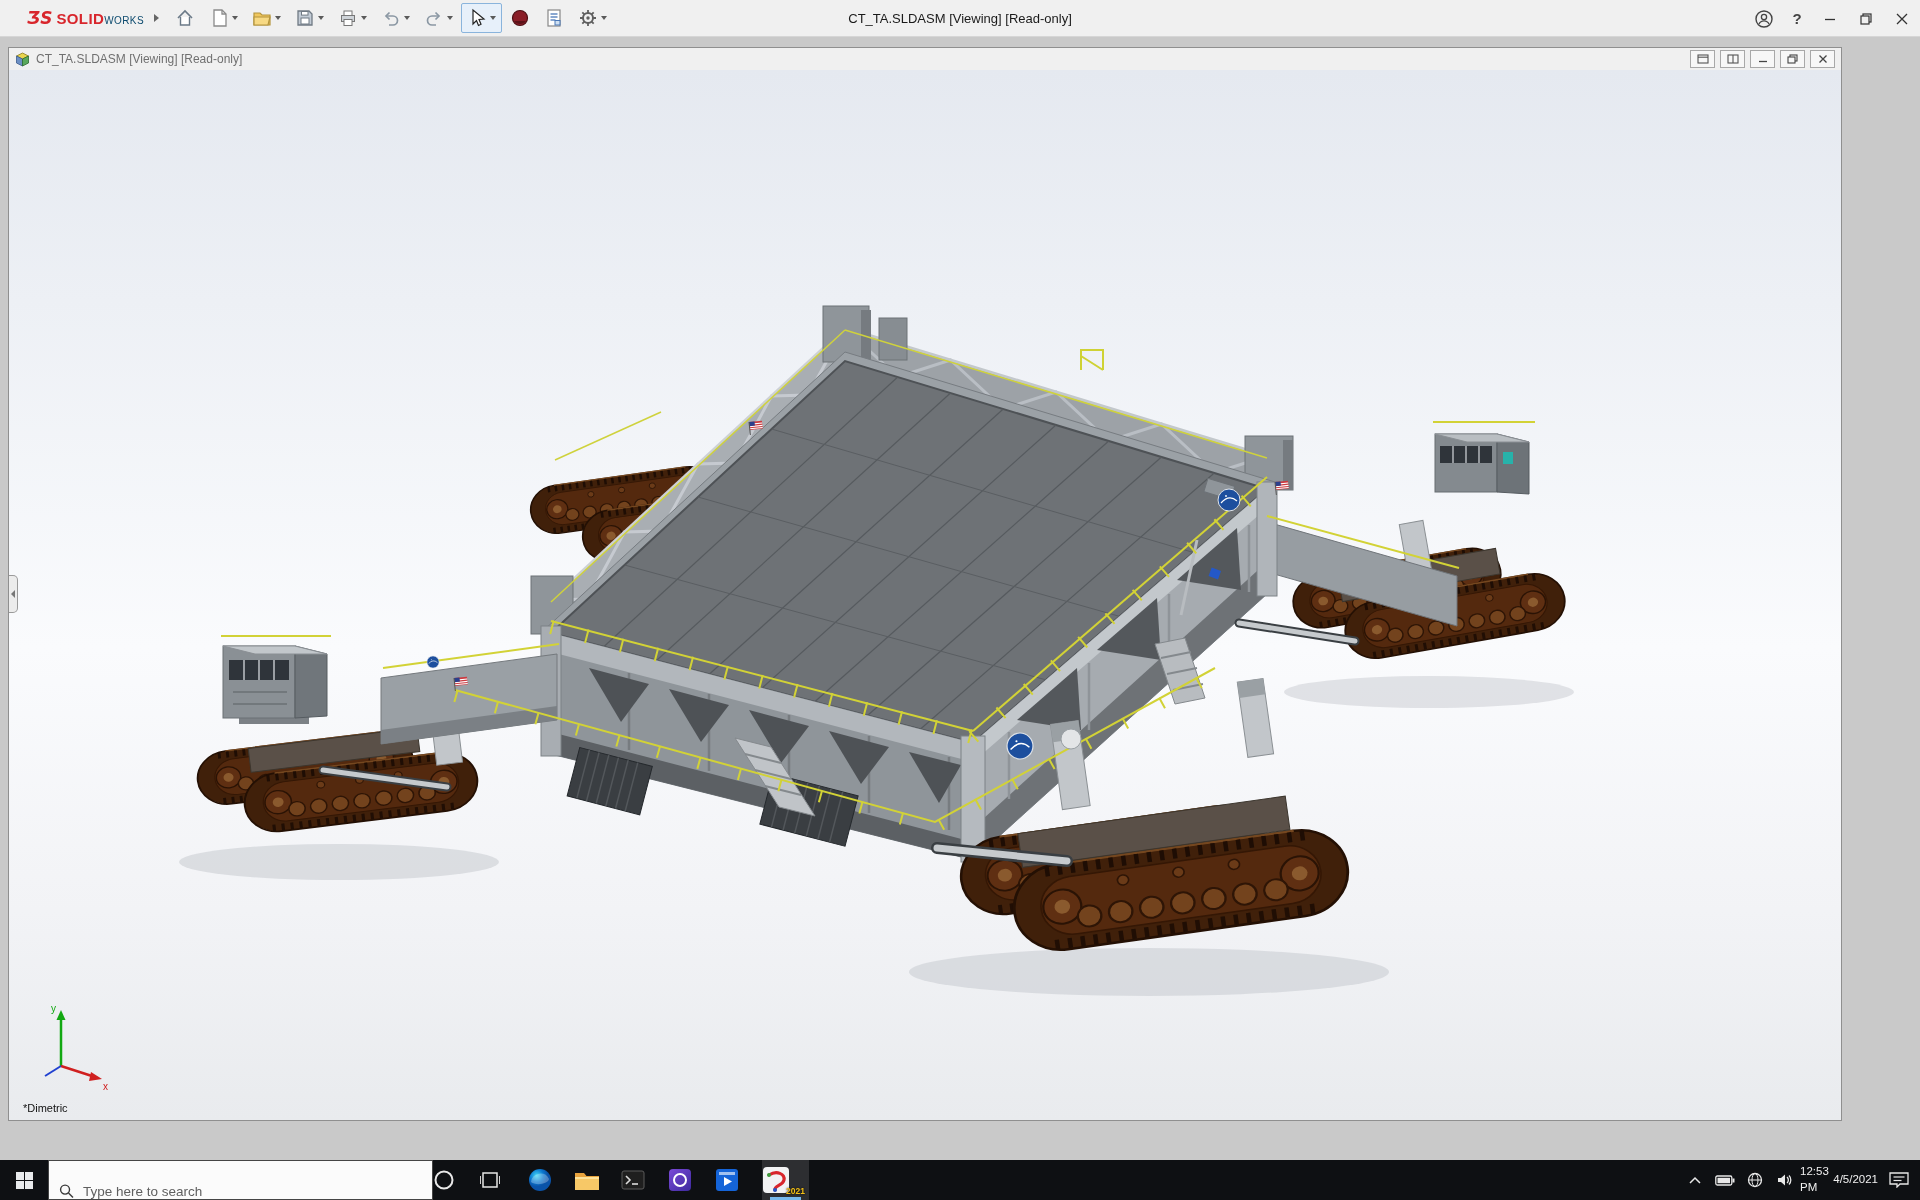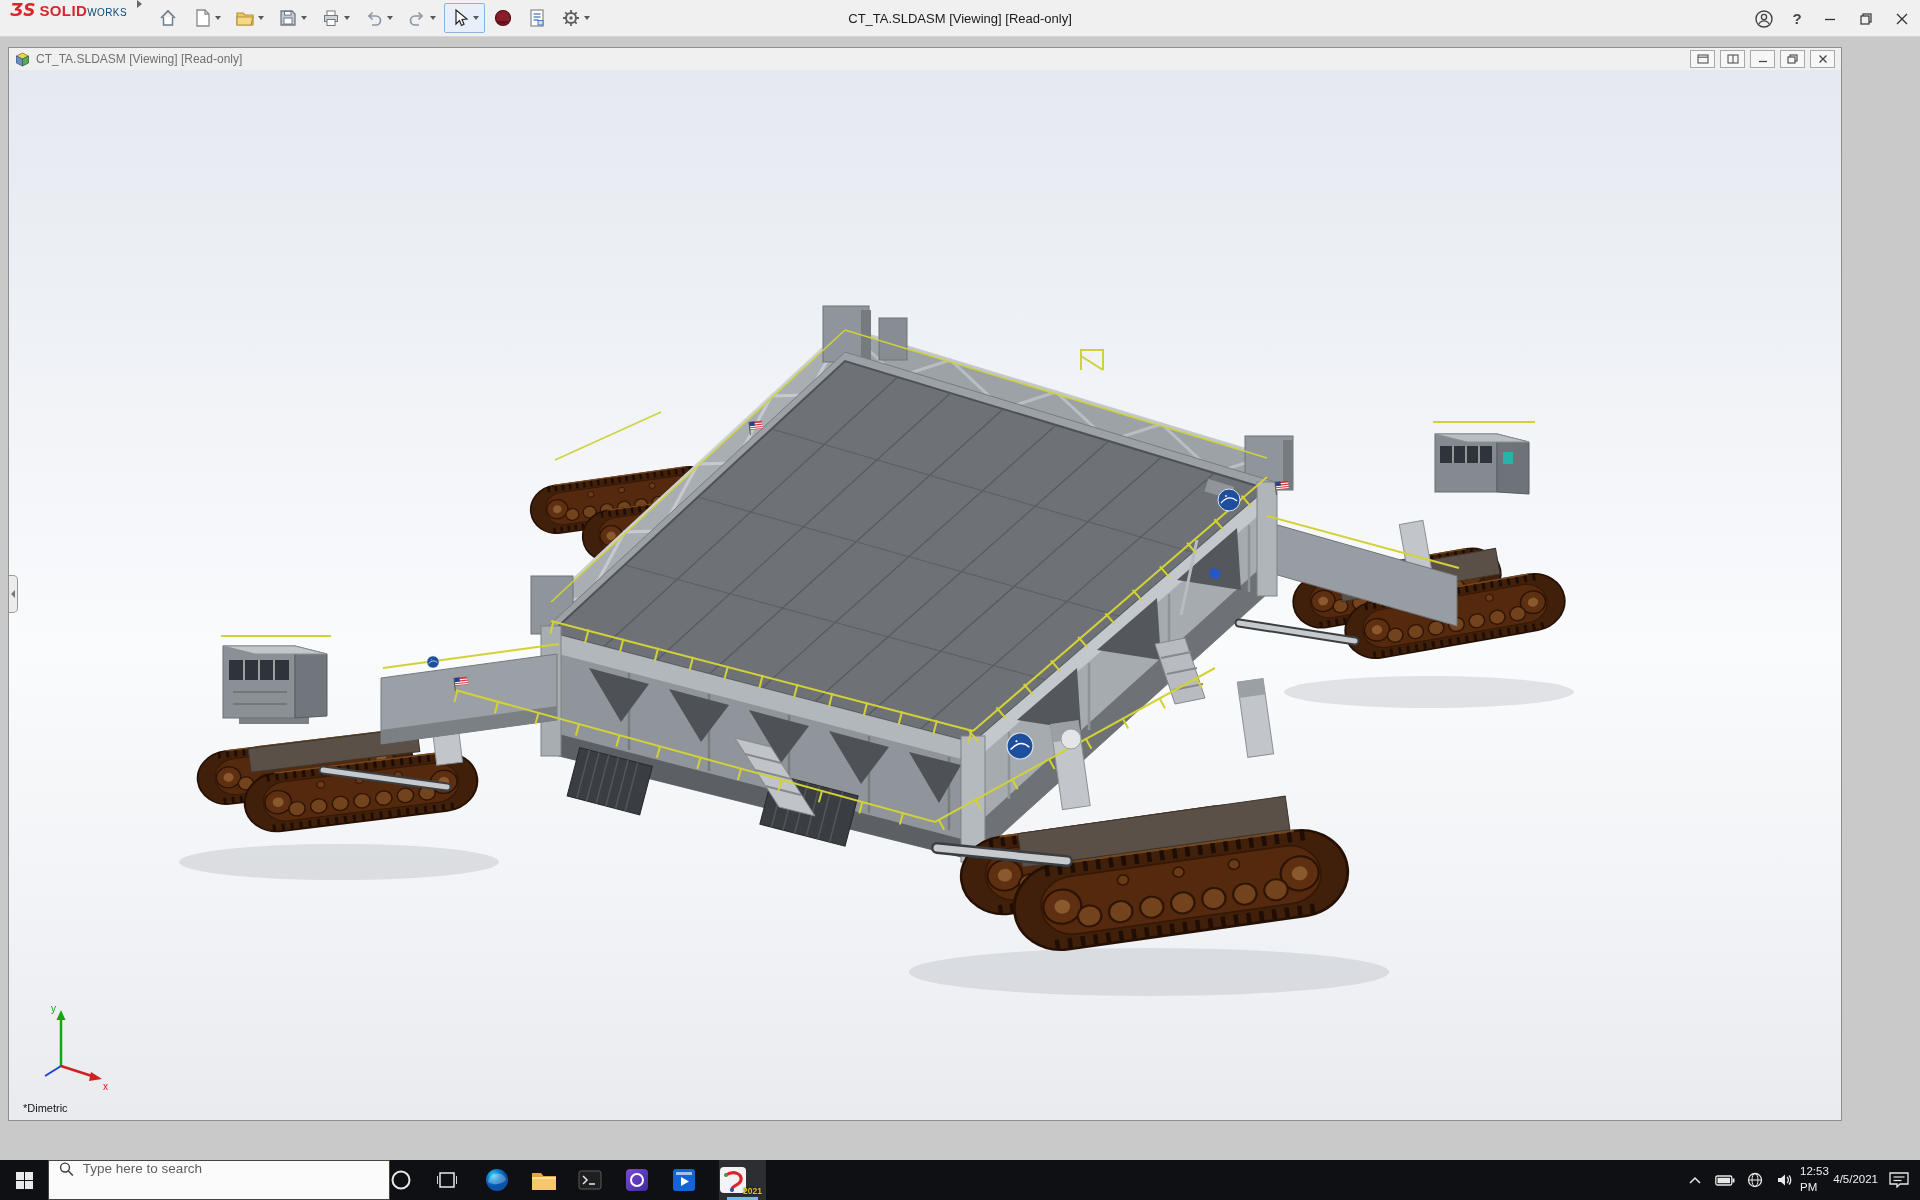--- a/index.html
+++ b/index.html
@@ -1,20 +1,20 @@
 <!DOCTYPE html>
 <html><head>
 <meta charset="utf-8">
 <style>
   *{margin:0;padding:0;box-sizing:border-box}
   html,body{width:1920px;height:1200px;overflow:hidden;font-family:"Liberation Sans",sans-serif;background:#c9c9c9}
   .app{position:relative;width:1920px;height:1200px}
 
   
-  .titlebar{position:absolute;top:0;left:0;right:0;height:37px;background:#f0f0f0;border-bottom:1px solid #d6d6d6;display:flex;padding:0 6px;z-index:30}
+  .titlebar{position:absolute;top:0;left:0;right:0;height:37px;background:#f0f0f0;border-bottom:1px solid #d6d6d6;display:flex;align-items:center;padding:0 23px;z-index:30}
   .brand{display:flex;align-items:baseline;gap:4px;margin:0 8px 0 4px;white-space:nowrap}
   .brand .ds{font-family:"DejaVu Sans",sans-serif;font-style:italic;font-weight:bold;font-size:17px;color:#d8262c}
   .brand .b{font-weight:bold;font-size:15px;color:#d8262c;letter-spacing:.4px}
   .brand .l{font-weight:normal;font-size:10px;color:#0c4a6e;letter-spacing:.4px}
   .expand{width:0;height:0;border-top:4px solid transparent;border-bottom:4px solid transparent;border-left:5px solid #666;margin:0 10px 0 2px}
   .tools{display:flex;align-items:center;gap:2px}
   .tb-btn{height:30px;display:flex;align-items:center;justify-content:center;gap:3px;padding:0 5px;border:1px solid transparent;border-radius:2px}
   .tb-btn.pressed{border:1px solid #8ab4dc;background:#e7f0fa}
   .dd{width:0;height:0;border-left:3.5px solid transparent;border-right:3.5px solid transparent;border-top:4px solid #5a5a5a}
   .main-title{position:absolute;left:0;right:0;top:0;height:37px;display:flex;align-items:center;justify-content:center;font-size:13px;color:#1a1a1a;pointer-events:none}
@@ -33,21 +33,21 @@
     background:linear-gradient(180deg,#e5e9f0 0%,#edf0f5 22%,#fafbfd 55%,#f2f3f6 80%,#e9ebee 100%)}
   .model-svg{position:absolute;inset:0}
   .view-label{position:absolute;left:14px;bottom:6px;font-size:11px;font-weight:normal;color:#111}
   .triad{position:absolute;left:22px;bottom:30px}
   .splitter{position:absolute;left:0;top:505px;width:9px;height:38px;background:#ececec;border:1px solid #9a9a9a;border-left:none;border-radius:0 5px 5px 0;display:flex;align-items:center;justify-content:center}
   .splitter i{width:0;height:0;border-top:4px solid transparent;border-bottom:4px solid transparent;border-right:4px solid #777}
 
   
   .taskbar{position:absolute;left:0;right:0;bottom:0;height:40px;background:#0e1013;display:flex;align-items:stretch;color:#e8e8e8;z-index:40}
   .tb-slot{width:48px;display:flex;align-items:center;justify-content:center;position:relative}
-  .searchbox{width:342px;background:#fbfbfb;border:1px solid #454545;display:flex;align-items:flex-start;gap:9px;padding:0 10px;color:#606060}
+  .searchbox{width:385px;background:#fbfbfb;border:1px solid #454545;display:flex;align-items:flex-end;gap:9px;padding:0 10px;color:#606060}
   .searchbox input{border:none;outline:none;background:transparent;font-size:13.5px;color:#333;width:100%;font-family:"Liberation Sans",sans-serif}
   .searchbox input::placeholder{color:#5f5f5f}
   .app-slot{width:47px;display:flex;align-items:center;justify-content:flex-start;position:relative}
   .app-slot.active{background:rgba(255,255,255,.13)}
   .app-slot.active::after{content:"";position:absolute;left:8px;right:8px;bottom:0;height:3px;background:#76b9ed}
   .sw-badge{position:absolute;right:4px;bottom:4px;font-size:8.5px;font-weight:bold;color:#f4c016;text-shadow:0 0 2px #000}
   .tray{margin-left:auto;display:flex;align-items:stretch}
   .tray-slot{width:30px;display:flex;align-items:center;justify-content:center}
   .clock{width:78px;display:flex;flex-direction:row;align-items:center;justify-content:center;font-size:11.5px;line-height:1.35;color:#f0f0f0}
   .notif{width:42px;display:flex;align-items:center;justify-content:center}

